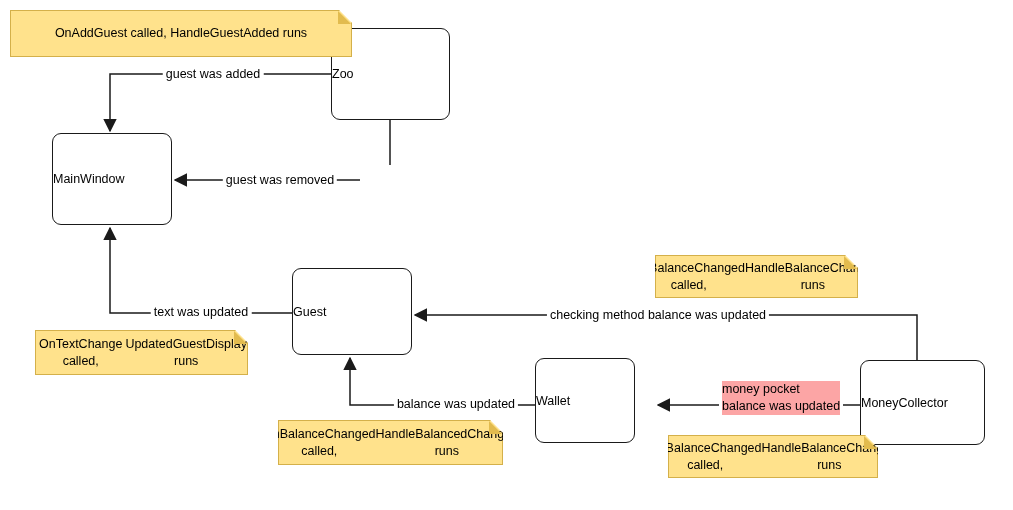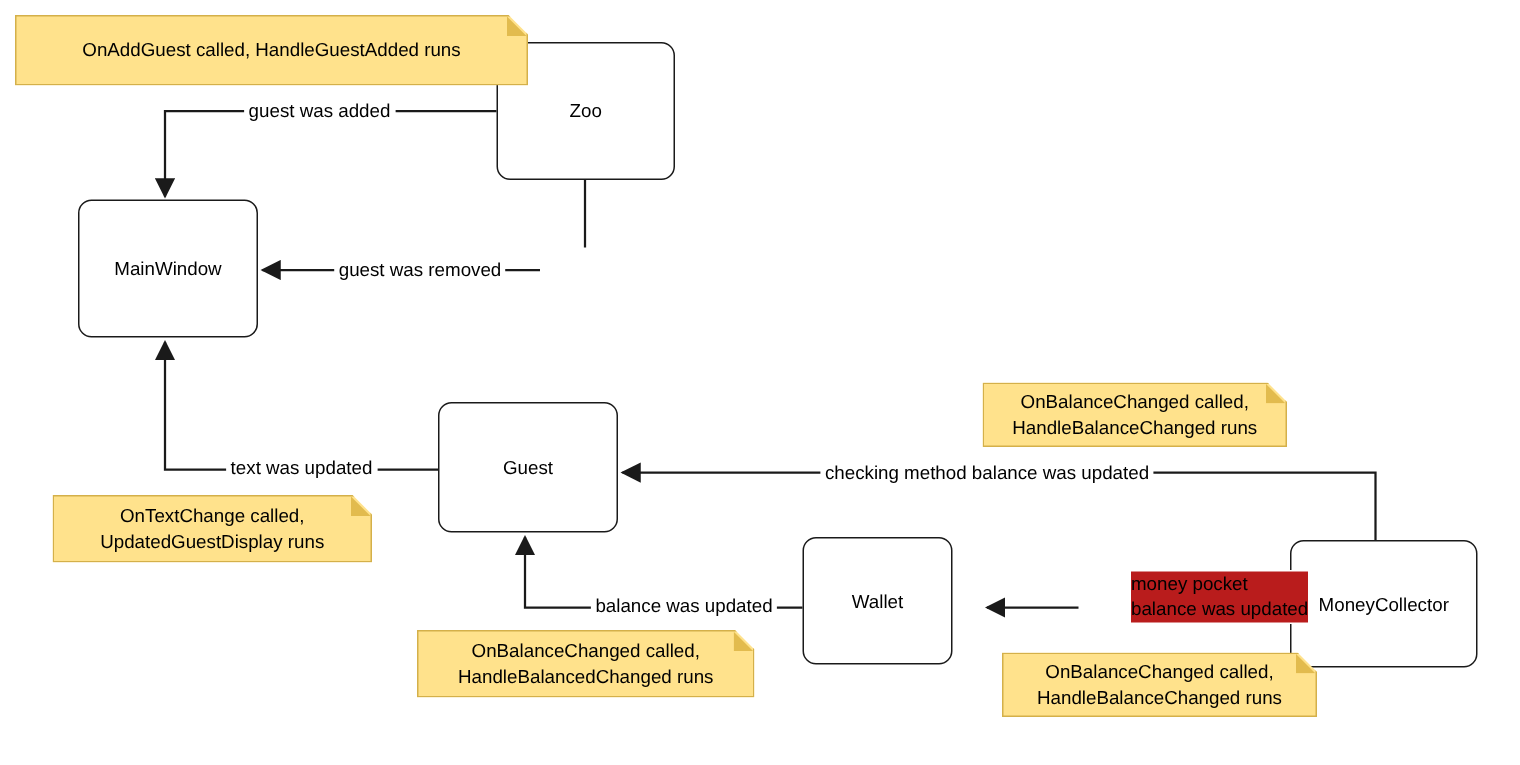--- a/index.html
+++ b/index.html
@@ -15,21 +15,20 @@
   }
 
   
   .node {
     position: absolute;
     background: #ffffff;
     border: 1px solid #1a1a1a;
     border-radius: 9px;
     display: flex;
     align-items: center;
-    justify-content: center;
     font-size: 12.5px;
     z-index: 1;
   }
 
   
   .edges { position: absolute; left: 0; top: 0; z-index: 2; }
   .edge { fill: none; stroke: #1a1a1a; stroke-width: 1.5; }
 
   
   .edge-label {
@@ -40,31 +39,31 @@
     padding: 0 3px;
     white-space: nowrap;
     transform: translate(-50%, -50%);
   }
   .edge-label.two-line {
     transform: none;
     text-align: left;
     line-height: 17px;
     padding: 1px 3px;
   }
-  .edge-label.two-line div { background: #b91c1c; margin-left: 32px; }
+  .edge-label.two-line div { background: #fca5a5; }
 
   
   .note {
     position: absolute;
     z-index: 4;
     background: #ffe28c;
     border: 1px solid #d4b04a;
     clip-path: polygon(0 0, calc(100% - 13px) 0, 100% 13px, 100% 100%, 0 100%);
     display: flex;
-    flex-direction: column;
+    flex-direction: row;
     align-items: center;
     justify-content: center;
     text-align: center;
     font-size: 12.5px;
     line-height: 17px;
   }
   .note-fold {
     position: absolute;
     top: 0;
     right: 0;

